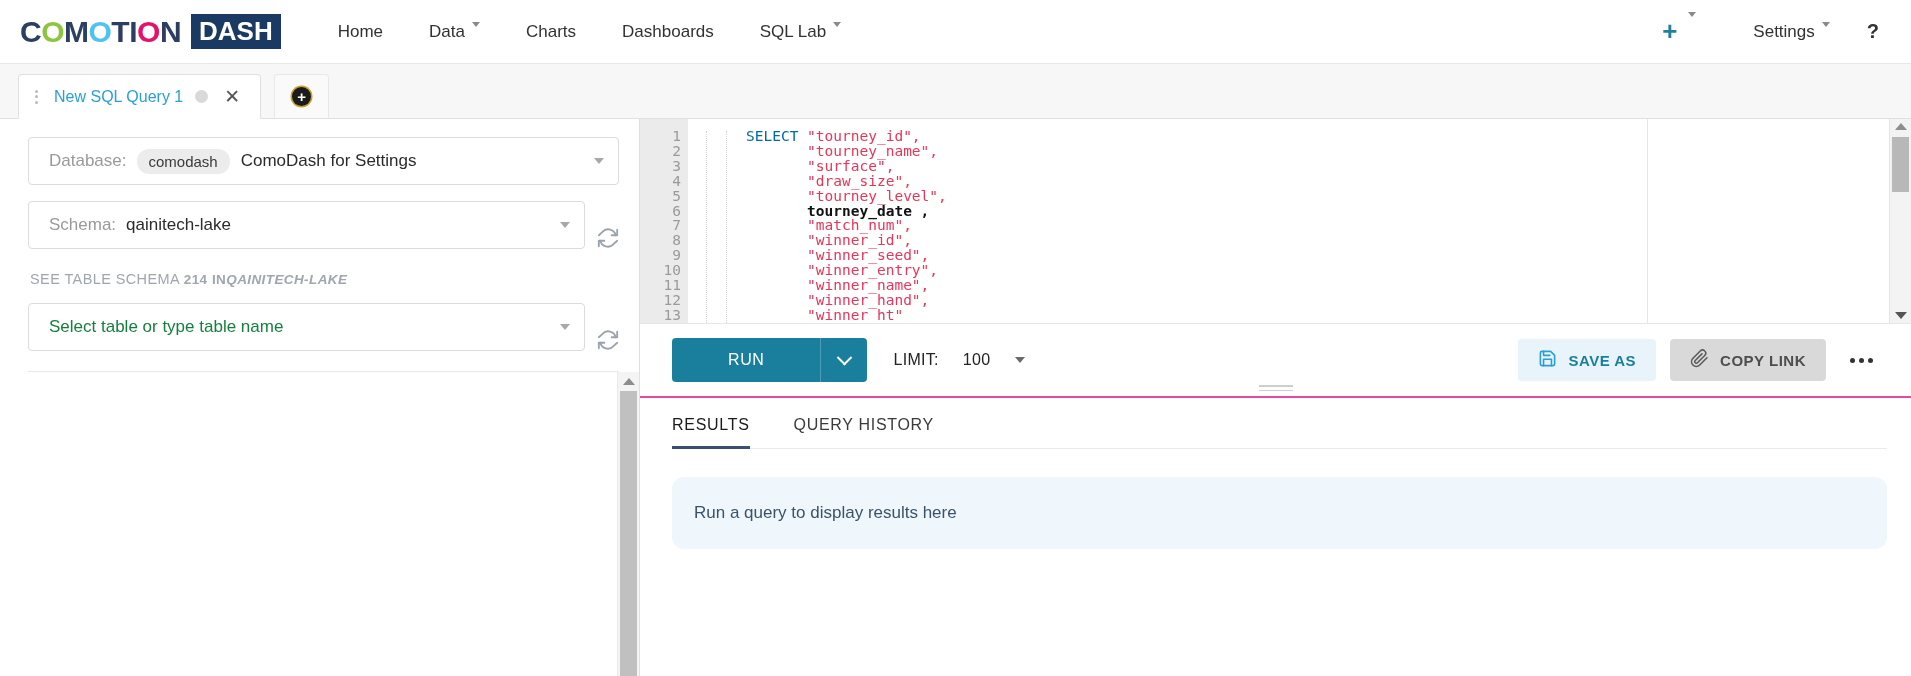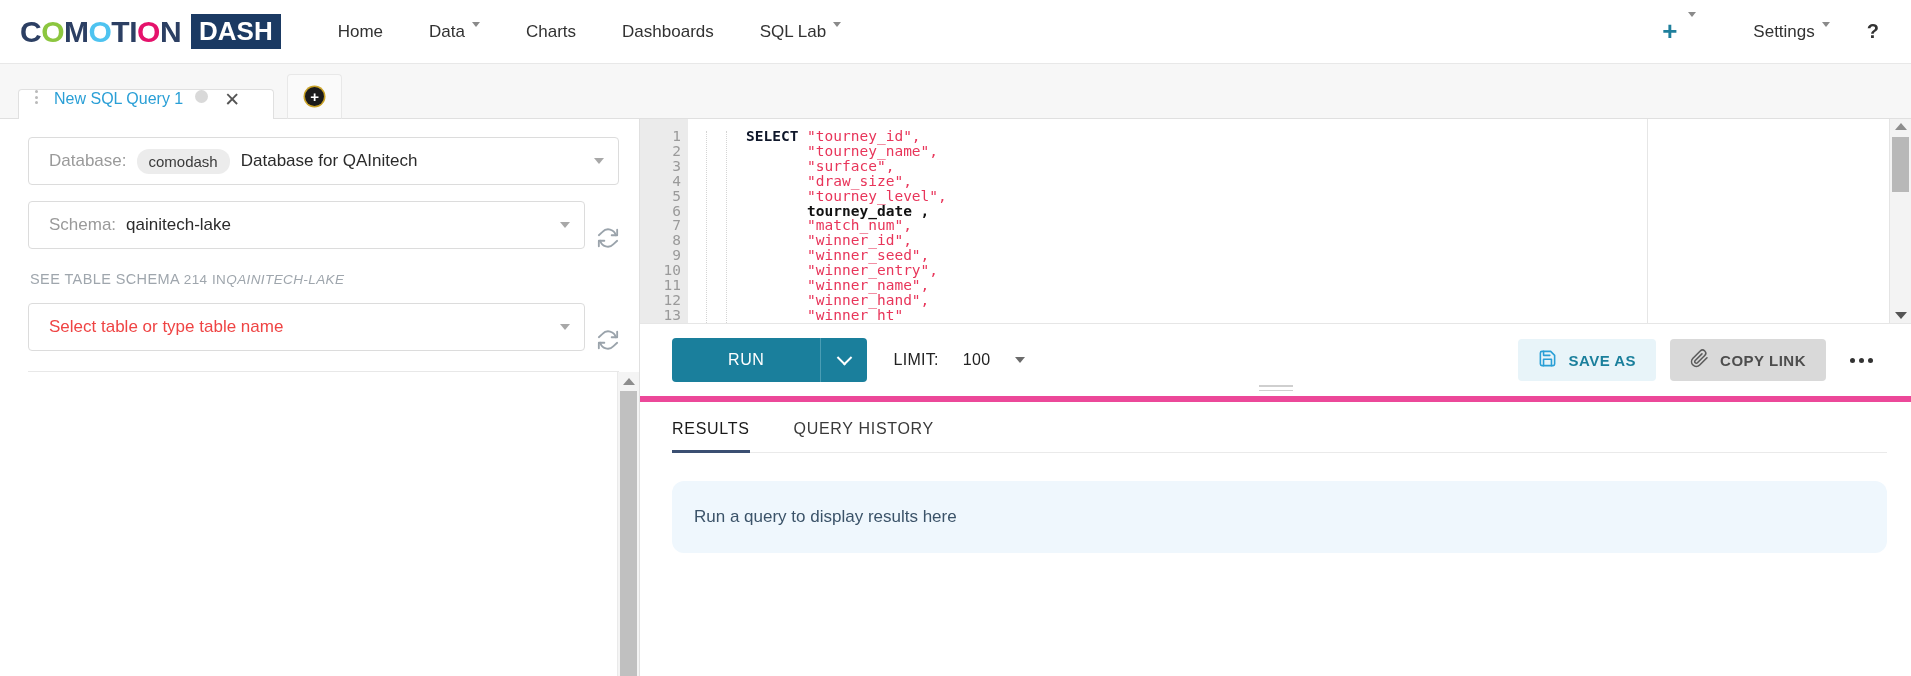--- a/index.html
+++ b/index.html
@@ -92,25 +92,25 @@
     align-items: flex-end;
     padding-left: 18px;
   }
   .tab {
     background: #fff;
     border: 1px solid #e0e0e0;
     border-bottom: 1px solid #fff;
     border-radius: 4px 4px 0 0;
     height: 45px;
     display: flex;
-    align-items: flex-start;
-    padding: 0 29px 0 12px;
+    align-items: center;
+    padding: 0 16px 0 12px;
     gap: 12px;
     position: relative;
-    top: 16px;
+    top: 1px;
     cursor: pointer;
   }
   .drag-dots {
     display: flex; flex-direction: column; gap: 2.5px;
     padding: 0 4px;
   }
   .drag-dots i { width: 3px; height: 3px; background: #b9b9b9; border-radius: 50%; display:block;}
   .tab-label { color: #2a9fd6; font-size: 16px; }
   .tab-dot { width: 13px; height: 13px; border-radius: 50%; background: #d9d9d9; display:inline-block; }
   .tab-close { color: #555; font-size: 19px; line-height: 1; padding: 0 4px; cursor: pointer; }
@@ -160,37 +160,37 @@
     color: #2b2b2b;
     cursor: pointer;
   }
   .sel-label { color: #9a9a9a; margin-right: 10px; }
   .pill {
     background: #ececec; border-radius: 12px;
     padding: 4px 12px; font-size: 15px; color: #3a3a3a;
     margin-right: 11px;
   }
   .sel-value { color: #2b2b2b; flex: 1; overflow: hidden; white-space: nowrap; }
-  .sel-placeholder { color: #ef4444; flex: 1; }
+  .sel-placeholder { color: #15803d; flex: 1; }
   .sel-caret {
     width: 0; height: 0;
     border-left: 5px solid transparent;
     border-right: 5px solid transparent;
     border-top: 6px solid #a8a8a8;
     margin-left: 10px;
   }
   .refresh-icon { cursor: pointer; flex: none; width: 22px; height: 22px; }
   .schema-note {
     color: #9fa6ad;
     font-size: 14.5px;
     letter-spacing: 0.4px;
     margin: 22px 0 16px 2px;
     text-transform: uppercase;
   }
-  .schema-note .num { font-size: 13.5px; }
+  .schema-note .num { font-size: 13.5px; font-weight: bold; }
   .schema-note .ital { font-style: italic; }
   .lp-divider { border-top: 1px solid #e8e8e8; margin: 20px 0 0 0; }
 
   .lp-scrollarea { flex: 1; position: relative; }
   .lp-scrollbar {
     position: absolute;
     right: 0px; top: 0px; bottom: 0;
     width: 22px;
     background: #f4f4f4;
     border-left: 1px solid #eaeaea;
@@ -236,21 +236,21 @@
   .code {
     flex: 1;
     font-family: "DejaVu Sans Mono", monospace;
     font-size: 14.5px;
     line-height: 14.9px;
     padding: 10px 0 0 0;
     white-space: pre;
     overflow: hidden;
     color: #111;
   }
-  .code .kw { color: #0f172a; font-weight: 700; }
+  .code .kw { color: #0369a1; font-weight: 400; }
   .code .str { color: #e8355a; }
   .code .id { color: #111; font-weight: 700; }
   .ed-rightcol {
     width: 242px;
     border-left: 1px solid #e6e6e6;
     flex: none;
     background: #fff;
   }
   .ed-scrollbar {
     width: 22px;
@@ -325,21 +325,21 @@
 
   .drag-handle {
     position: absolute;
     left: 50%; transform: translateX(-50%);
     bottom: 2px;
     width: 34px;
   }
   .drag-handle i { display:block; height:1.5px; background:#cfcfcf; margin-bottom:3px; }
 
   
-  .resultsarea { flex: 1; padding: 0 24px 0 32px; border-top: 6px solid #ec4899; }
+  .resultsarea { flex: 1; padding: 0 24px 0 32px; border-top: 2px solid #ec4899; }
   .result-tabs {
     display: flex; gap: 44px;
     border-bottom: 1px solid #eaeaea;
     padding-top: 18px;
   }
   .rtab {
     font-size: 16px; letter-spacing: 0.7px;
     color: #1a1a1a; padding-bottom: 14px;
     cursor: pointer; position: relative;
   }
@@ -419,21 +419,21 @@
 
 <div class="workspace">
 
   <div class="leftpanel">
     <div class="lp-inner">
 
       <div class="select-row">
         <div class="select-box">
           <span class="sel-label">Database:</span>
           <span class="pill">comodash</span>
-          <span class="sel-value">Database for QAInitech</span>
+          <span class="sel-value">ComoDash for Settings</span>
           <span class="sel-caret"></span>
         </div>
       </div>
 
       <div class="select-row">
         <div class="select-box">
           <span class="sel-label">Schema:</span>
           <span class="sel-value">qainitech-lake</span>
           <span class="sel-caret"></span>
         </div>

